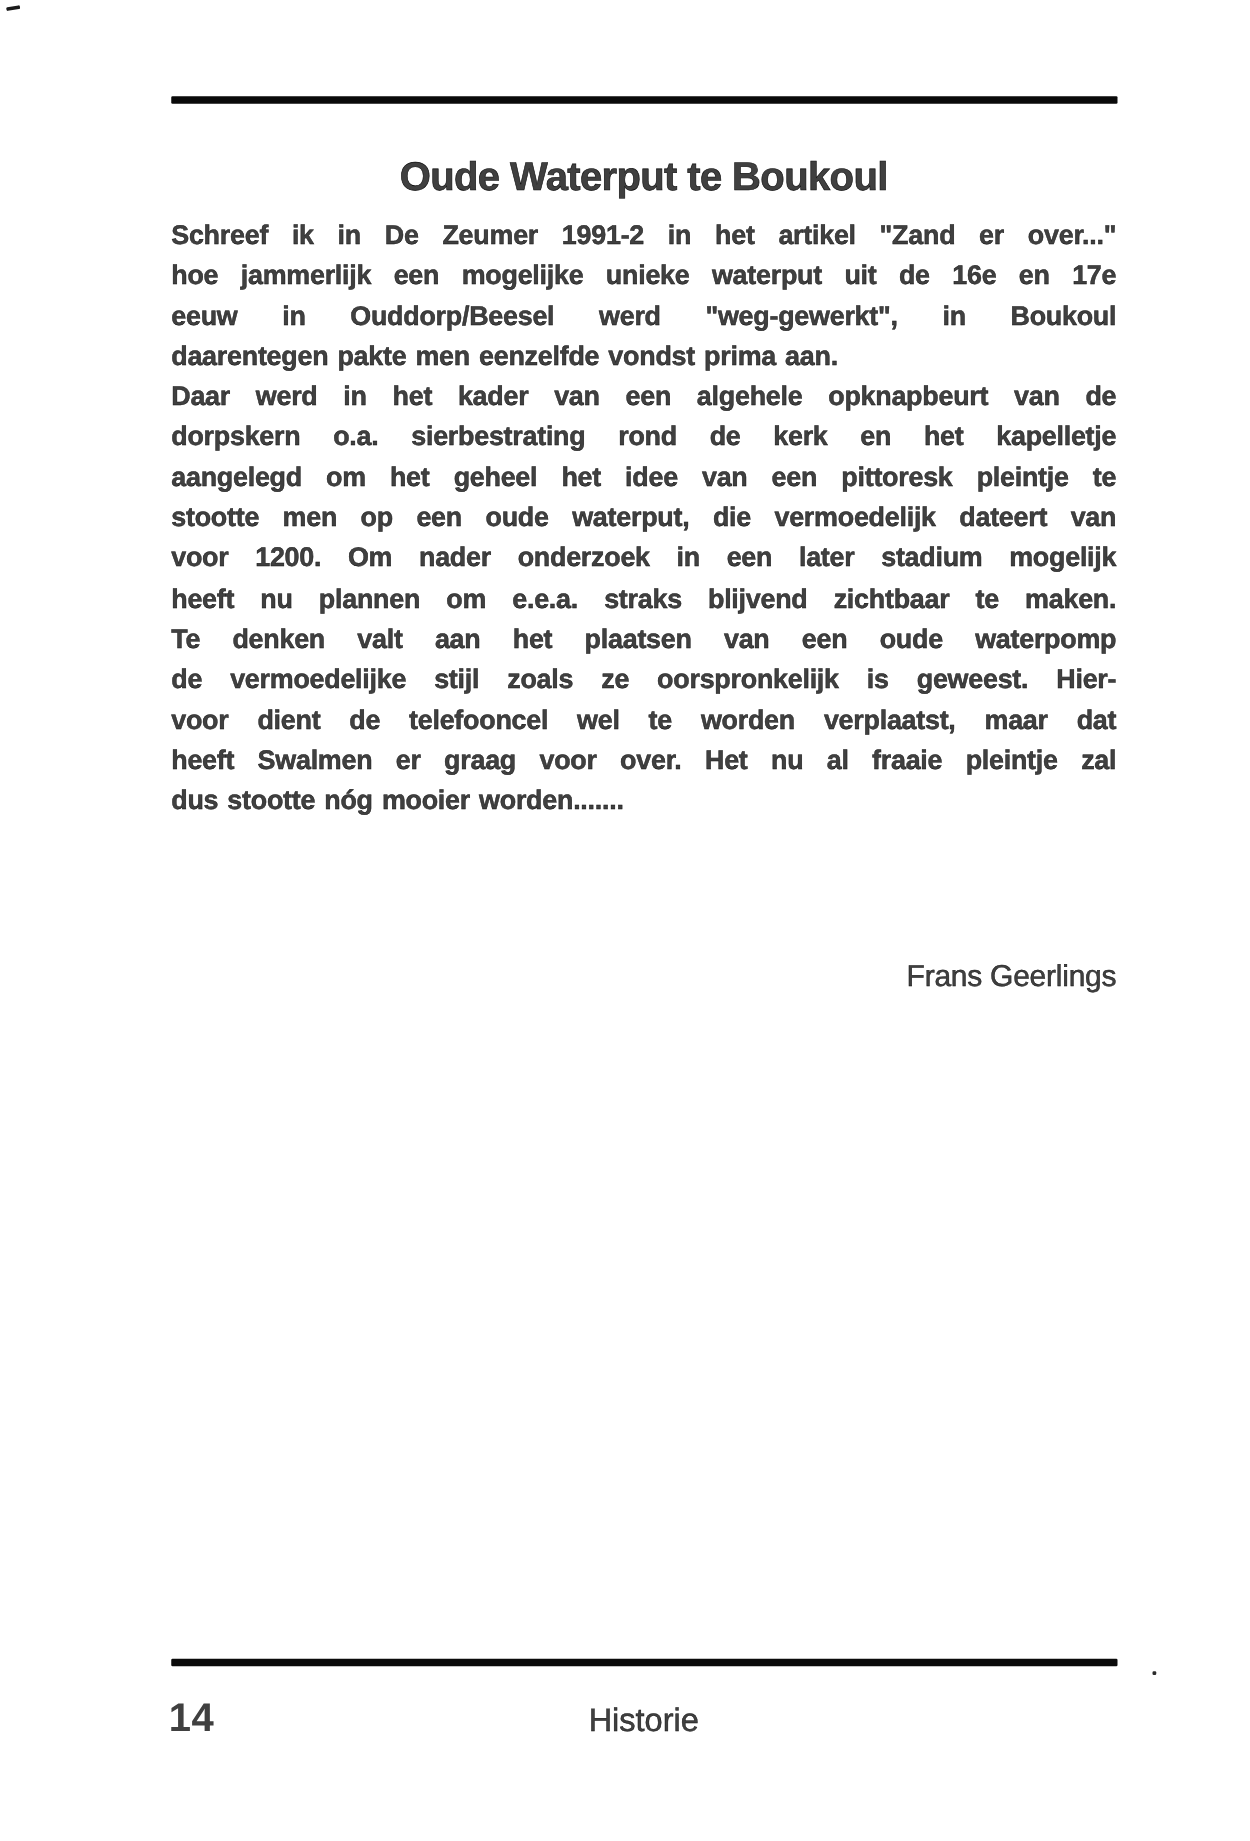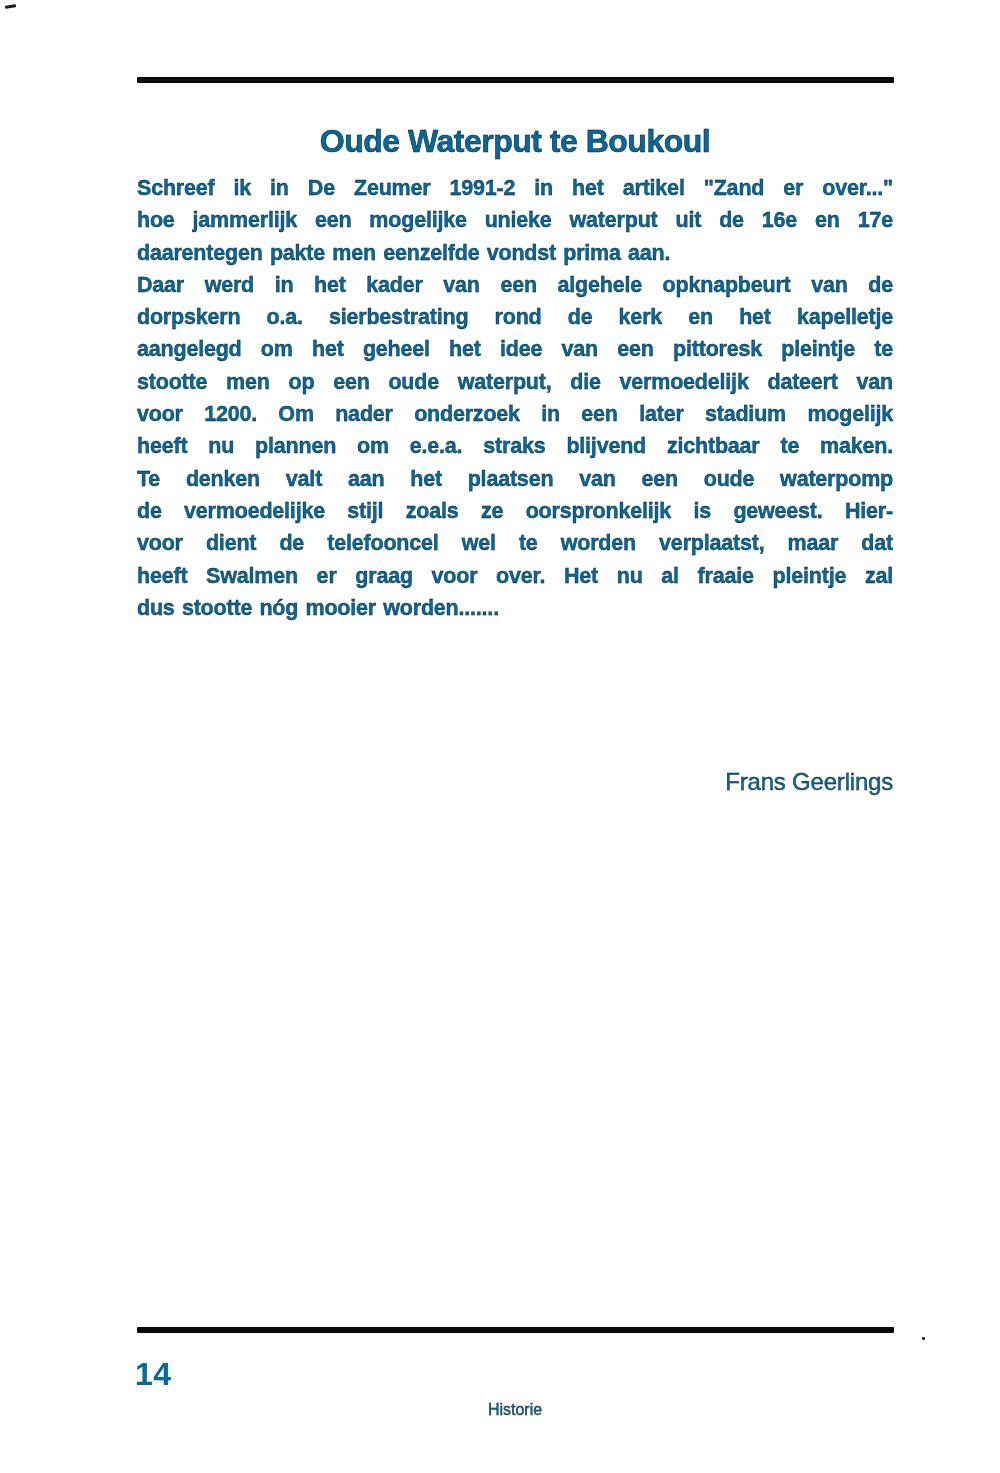--- a/index.html
+++ b/index.html
@@ -5,21 +5,21 @@
   html, body {
     margin: 0;
     padding: 0;
     background: #ffffff;
   }
   .page {
     position: relative;
     width: 1000px;
     height: 1473px;
     background: #ffffff;
-    color: #0369a1;
+    color: #404040;
     font-family: "Liberation Sans", "DejaVu Sans", sans-serif;
     overflow: hidden;
   }
 
   
   .stray-dash {
     position: absolute;
     left: 5px;
     top: 5px;
     width: 11px;
@@ -107,39 +107,39 @@
     font-size: 32px;
     font-weight: bold;
     letter-spacing: 0.5px;
   }
   .section-label {
     position: absolute;
     left: 137px;
     top: 1361px;
     width: 756px;
     text-align: center;
-    font-size: 16px;
-    margin-top: 40px;
+    font-size: 26px;
     -webkit-text-stroke: 0.35px #0c0c0c;
   }
 </style>
 </head>
 <body>
 
 <div class="page">
 
   <span class="stray-dash"></span>
 
   <div class="rule top"></div>
 
   <h1 class="title">Oude Waterput te Boukoul</h1>
 
   <div class="body-block">
       <div class="jline">Schreef ik in De Zeumer 1991-2 in het artikel "Zand er over..."</div>
       <div class="jline">hoe jammerlijk een mogelijke unieke waterput uit de 16e en 17e</div>
+      <div class="jline">eeuw in Ouddorp/Beesel werd "weg-gewerkt", in Boukoul</div>
       <div class="jline line-end">daarentegen pakte men eenzelfde vondst prima aan.</div>
       <div class="jline">Daar werd in het kader van een algehele opknapbeurt van de</div>
       <div class="jline">dorpskern o.a. sierbestrating rond de kerk en het kapelletje</div>
       <div class="jline">aangelegd om het geheel het idee van een pittoresk pleintje te</div>
       <div class="jline">stootte men op een oude waterput, die vermoedelijk dateert van</div>
       <div class="jline">voor 1200. Om nader onderzoek in een later stadium mogelijk</div>
       <div class="jline">heeft nu plannen om e.e.a. straks blijvend zichtbaar te maken.</div>
       <div class="jline">Te denken valt aan het plaatsen van een oude waterpomp</div>
       <div class="jline">de vermoedelijke stijl zoals ze oorspronkelijk is geweest. Hier-</div>
       <div class="jline">voor dient de telefooncel wel te worden verplaatst, maar dat</div>

